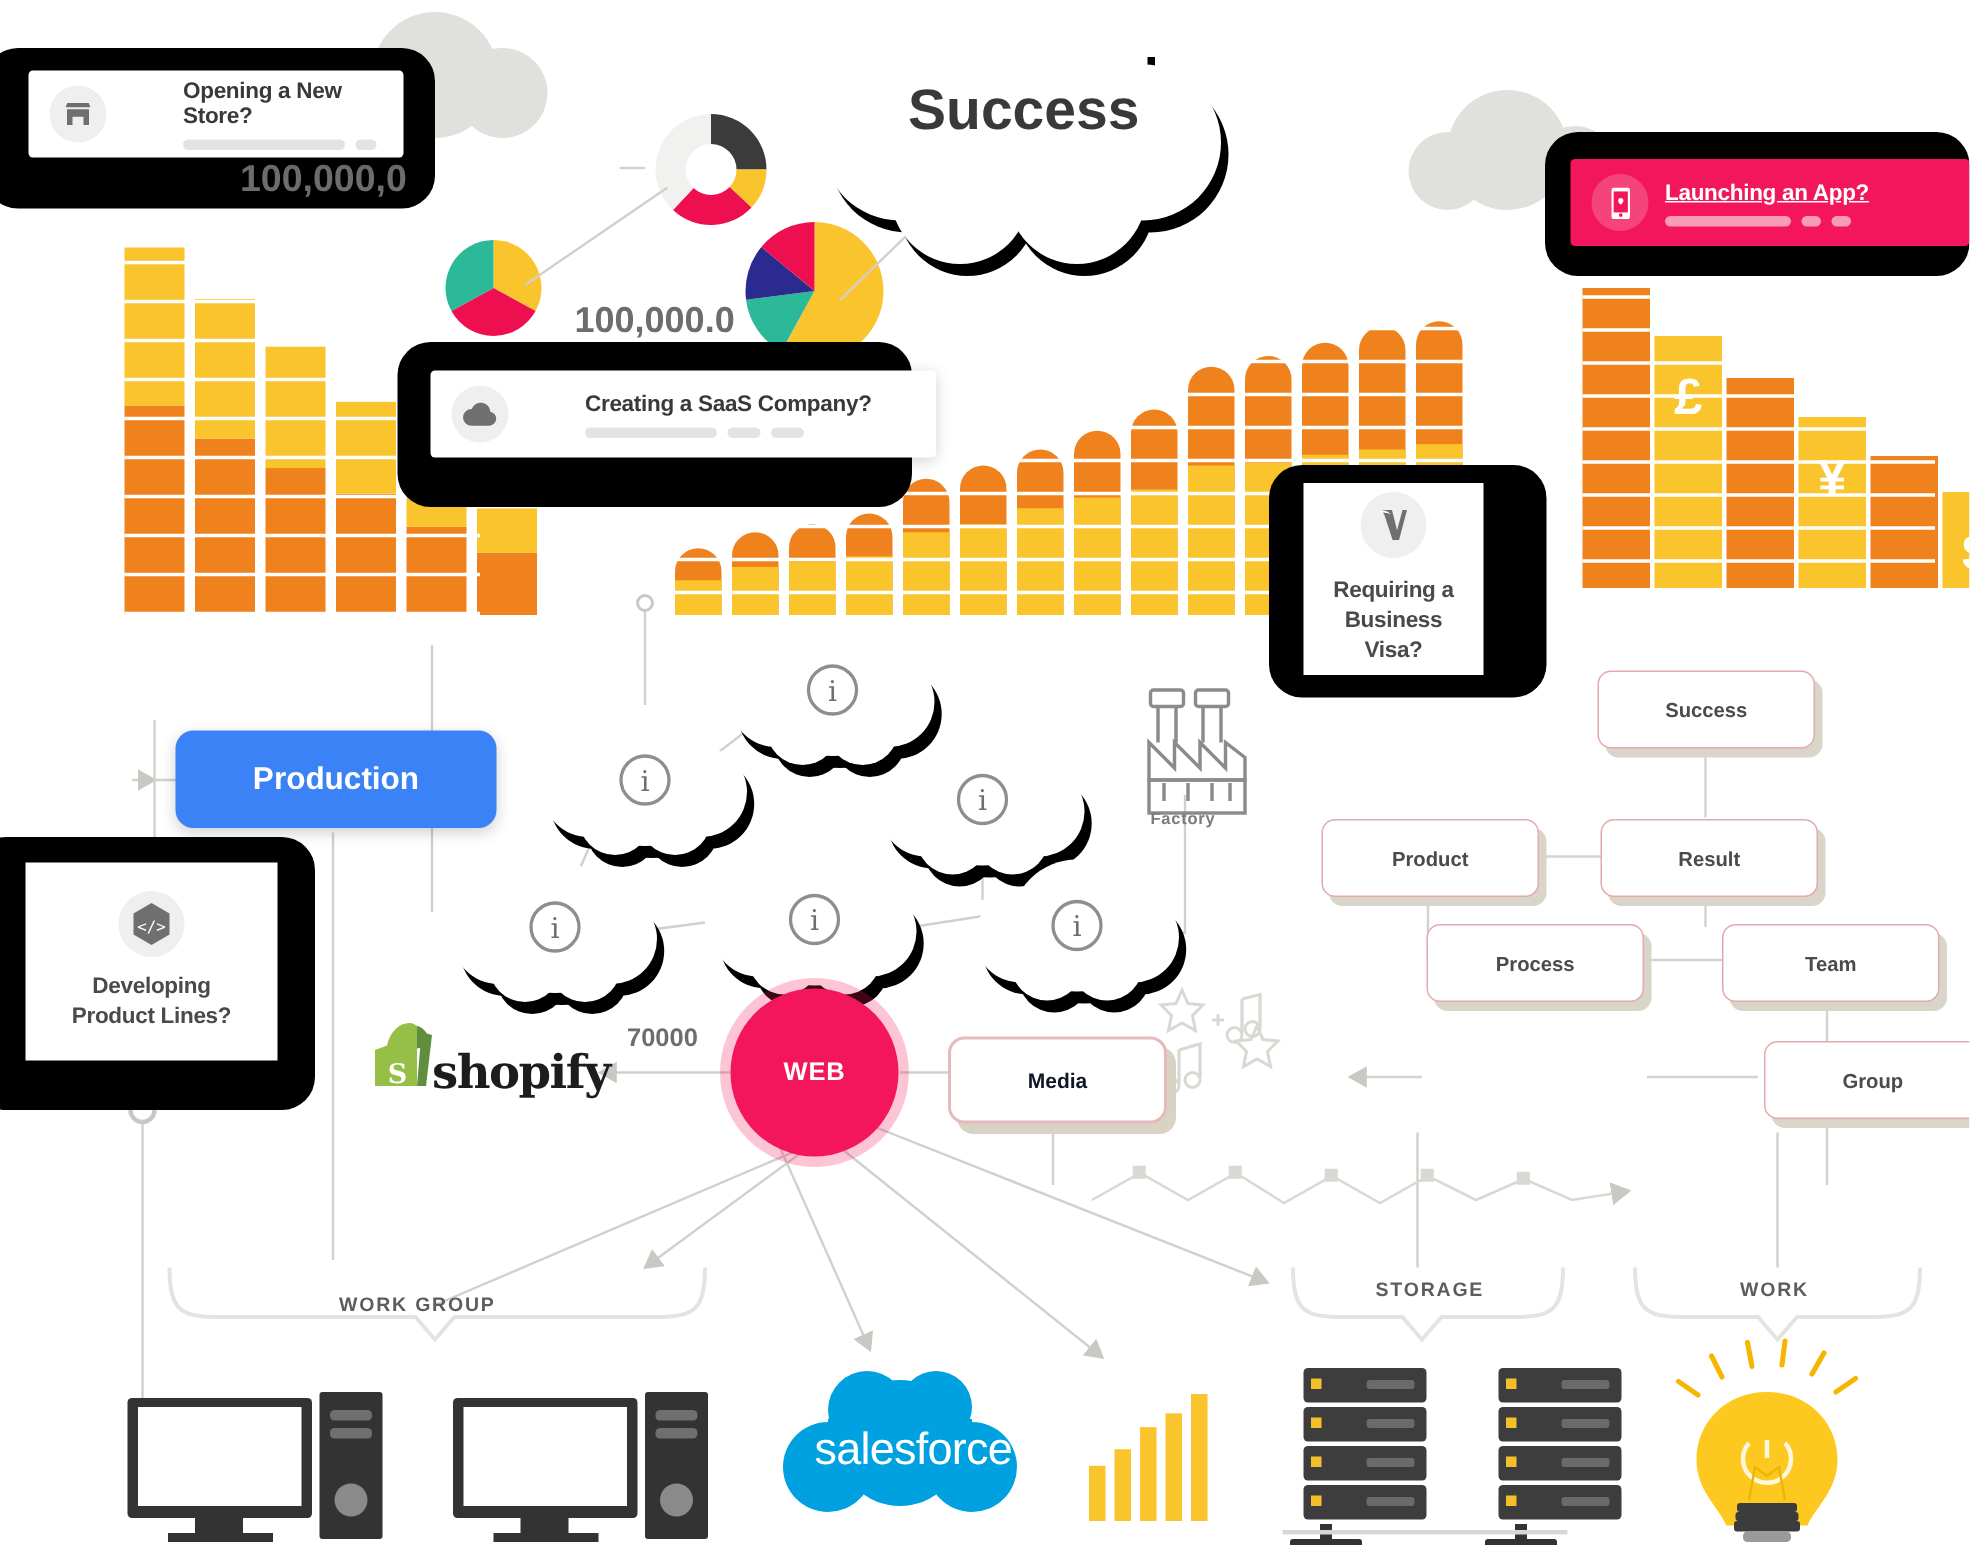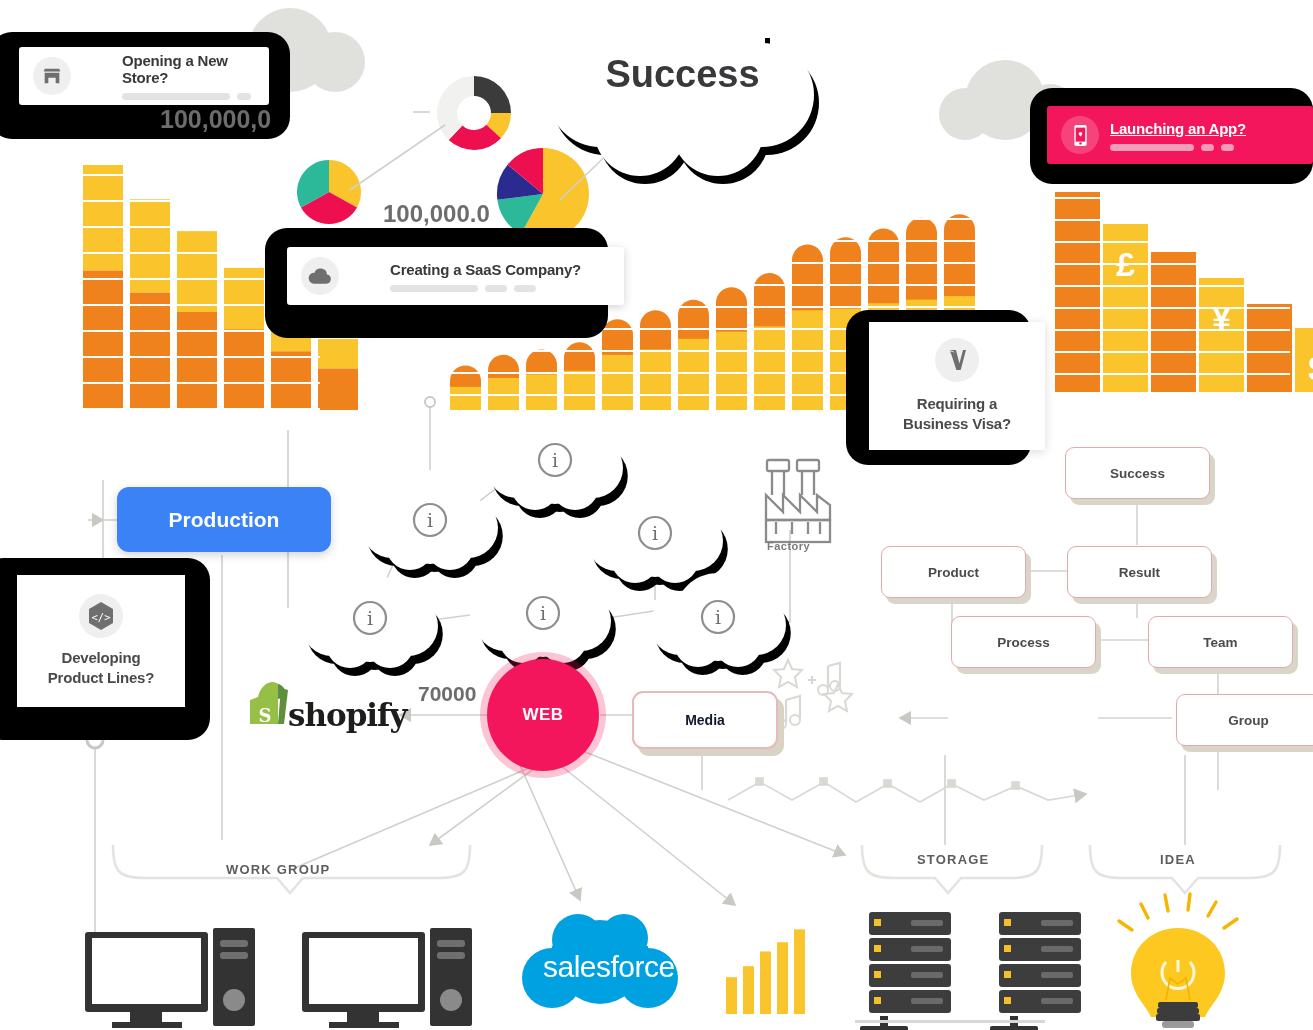--- a/index.html
+++ b/index.html
@@ -580,21 +580,21 @@
       <div class="card-title" style="font-size:15px;">Creating a SaaS Company?</div>
       <div class="card-lines">
         <div class="ln" style="width:88px;"></div>
           <div class="ln" style="width:22px;"></div>
         <div class="ln" style="width:22px;"></div>
       </div>
     </div>
   </div>
 
   <div class="card-shadow" style="left:846px;top:310px;width:185px;height:155px;"></div>
-  <div class="sq-card" style="left:869px;top:322px;width:176px;height:128px;padding:8px;box-sizing:border-box;">
+  <div class="sq-card" style="left:869px;top:322px;width:120px;height:128px;padding:8px;box-sizing:border-box;">
     <div class="card-icon" style="width:44px;height:44px;margin-bottom:12px;">
       <svg width="24" height="26" viewBox="0 0 24 26" fill="#6f6f6f">
         <path d="M4 3h7l3.4 13.5L18 3h3l-5.3 20h-4.3L6 6.5C5.3 5 4.8 4.2 4 3z"></path>
         <path d="M3.5 3.2c3 0 5.2 1 6.6 2.6-1.6-.8-3.6-1.2-6.6-1.2z" fill="#fff"></path>
       </svg>
     </div>
     <div class="card-title">Requiring a</div>
     <div class="card-title">Business Visa?</div>
   </div>
 
@@ -611,21 +611,21 @@
   </div>
 
   <div style="position:absolute;left:575px;top:53px;width:215px;text-align:center;
               font-size:38px;font-weight:700;color:#39393b;">Success</div>
 
   <div class="prod-btn" style="left:117px;top:487px;width:214px;height:65px;">Production</div>
 
   <div class="web-node" style="left:487px;top:659px;width:112px;height:112px;">
     <span>WEB</span>
   </div>
-  <div class="faded-num" style="left:418px;top:682px;font-size:21px;">70000</div>
+  <div class="faded-num" style="left:418px;top:682px;font-size:17px;">70000</div>
 
   <div class="media-box" style="left:632px;top:691px;width:142px;height:54px;">Media</div>
 
   <div class="factory-label" style="left:767px;top:540px;">Factory</div>
 
   <div class="flowbox" style="left:1065px;top:447px;width:143px;height:50px;">
     <span>Success</span>
   </div>
   <div class="flowbox" style="left:881px;top:546px;width:143px;height:50px;">
     <span>Product</span>
@@ -638,21 +638,21 @@
   </div>
   <div class="flowbox" style="left:1148px;top:616px;width:143px;height:50px;">
     <span>Team</span>
   </div>
   <div class="flowbox" style="left:1148px;top:694px;width:143px;height:50px;margin-left:28px;">
     <span>Group</span>
   </div>
 
   <div class="brace-label" style="left:226px;top:862px;">WORK GROUP</div>
   <div class="brace-label" style="left:917px;top:852px;">STORAGE</div>
-  <div class="brace-label" style="left:1160px;top:852px;">IDEA</div>
+  <div class="brace-label" style="left:1160px;top:852px;">WORK</div>
 
   <div class="shopify-wrap" style="left:288px;top:697px;">
     <span class="shopify-txt">shopify</span>
   </div>
 
   <div class="sf-txt" style="position:absolute;left:543px;top:950px;width:122px;text-align:center;">salesforce</div>
 
 </div>
 
 </body></html>

